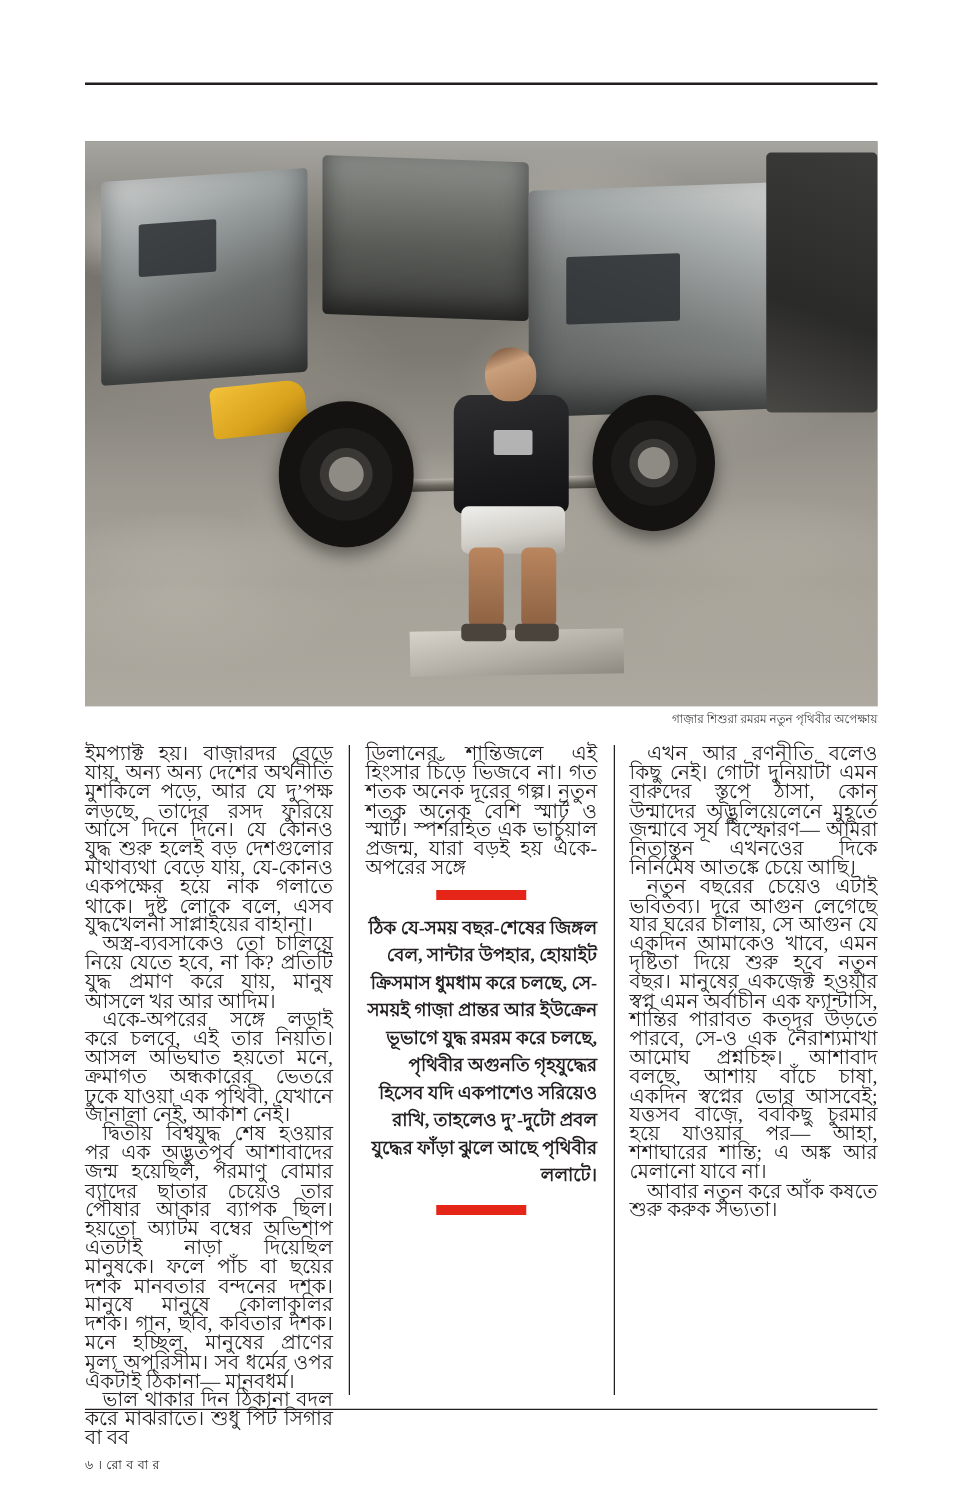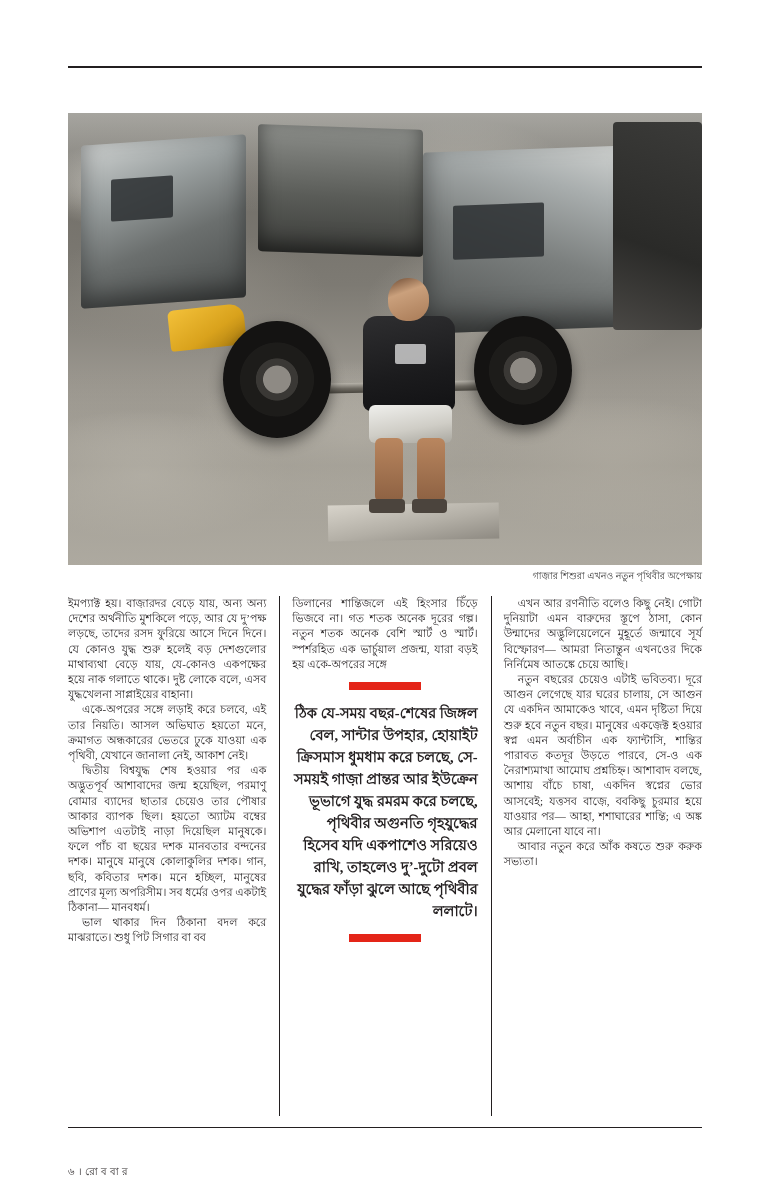--- a/index.html
+++ b/index.html
@@ -186,21 +186,21 @@
   .col:last-child { padding-right: 0; }
   .col + .col::before {
     content: "";
     position: absolute;
     left: 0; top: 0; bottom: 0;
     width: 1px;
     background: #231f20;
   }
   .col p {
     margin: 0;
-    font-size: 11px;
+    font-size: 16px;
     line-height: 15.2px;
     text-align: justify;
     text-indent: 14px;
     font-family: "Liberation Serif", "DejaVu Serif", serif;
   }
   .col p.noind { text-indent: 0; }
 
   
   #pullquote {
     margin-top: 10px;
@@ -260,26 +260,27 @@
     <div id="boy-head"></div>
     <div id="boy-shirt-print"></div>
     <div id="boy-shorts"></div>
     <div class="boy-leg" id="boy-leg-l"></div>
     <div class="boy-leg" id="boy-leg-r"></div>
     <div class="boy-foot" id="boy-foot-l"></div>
     <div class="boy-foot" id="boy-foot-r"></div>
   </div>
 </div>
 
-<div id="caption">গাজ়ার শিশুরা এখনও নতুন পৃথিবীর অপেক্ষায়</div>
+<div id="caption">গাজ়ার শিশুরা রমরম নতুন পৃথিবীর অপেক্ষায়</div>
 
 <div id="cols">
 
   <div class="col">
     <p class="noind">ইমপ্যাক্ট হয়। বাজ়ারদর বেড়ে যায়, অন্য অন্য দেশের অর্থনীতি মুশকিলে পড়ে, আর যে দু’পক্ষ লড়ছে, তাদের রসদ ফুরিয়ে আসে দিনে দিনে। যে কোনও যুদ্ধ শুরু হলেই বড় দেশগুলোর মাথাব্যথা বেড়ে যায়, যে-কোনও একপক্ষের হয়ে নাক গলাতে থাকে। দুষ্ট লোকে বলে, এসব যুদ্ধখেলনা সাপ্লাইয়ের বাহানা।</p>
+    <p>অস্ত্র-ব্যবসাকেও তো চালিয়ে নিয়ে যেতে হবে, না কি? প্রতিটি যুদ্ধ প্রমাণ করে যায়, মানুষ আসলে খর আর আদিম।</p>
     <p>একে-অপরের সঙ্গে লড়াই করে চলবে, এই তার নিয়তি। আসল অভিঘাত হয়তো মনে, ক্রমাগত অন্ধকারের ভেতরে ঢুকে যাওয়া এক পৃথিবী, যেখানে জানালা নেই, আকাশ নেই।</p>
     <p>দ্বিতীয় বিশ্বযুদ্ধ শেষ হওয়ার পর এক অদ্ভুতপূর্ব আশাবাদের জন্ম হয়েছিল, পরমাণু বোমার ব্যাদের ছাতার চেয়েও তার পৌষার আকার ব্যাপক ছিল। হয়তো অ্যাটম বম্বের অভিশাপ এতটাই নাড়া দিয়েছিল মানুষকে। ফলে পাঁচ বা ছয়ের দশক মানবতার বন্দনের দশক। মানুষে মানুষে কোলাকুলির দশক। গান, ছবি, কবিতার দশক। মনে হচ্ছিল, মানুষের প্রাণের মূল্য অপরিসীম। সব ধর্মের ওপর একটাই ঠিকানা— মানবধর্ম।</p>
     <p>ভাল থাকার দিন ঠিকানা বদল করে মাঝরাতে। শুধু পিট সিগার বা বব</p>
   </div>
 
   <div class="col">
     <p class="noind">ডিলানের শান্তিজলে এই হিংসার চিঁড়ে ভিজবে না। গত শতক অনেক দূরের গল্প। নতুন শতক অনেক বেশি স্মার্ট ও স্মার্ট। স্পর্শরহিত এক ভার্চুয়াল প্রজন্ম, যারা বড়ই হয় একে-অপরের সঙ্গে</p>
     <div id="pullquote">
       <div class="pq-rule" id="pq-top"></div>
       <div id="pq-text">ঠিক যে-সময় বছর-শেষের জিঙ্গল বেল, সান্টার উপহার, হোয়াইট ক্রিসমাস ধুমধাম করে চলছে, সে-সময়ই গাজ়া প্রান্তর আর ইউক্রেন ভূভাগে যুদ্ধ রমরম করে চলছে, পৃথিবীর অগুনতি গৃহযুদ্ধের হিসেব যদি একপাশেও সরিয়েও রাখি, তাহলেও দু’-দুটো প্রবল যুদ্ধের ফাঁড়া ঝুলে আছে পৃথিবীর ললাটে।</div>

